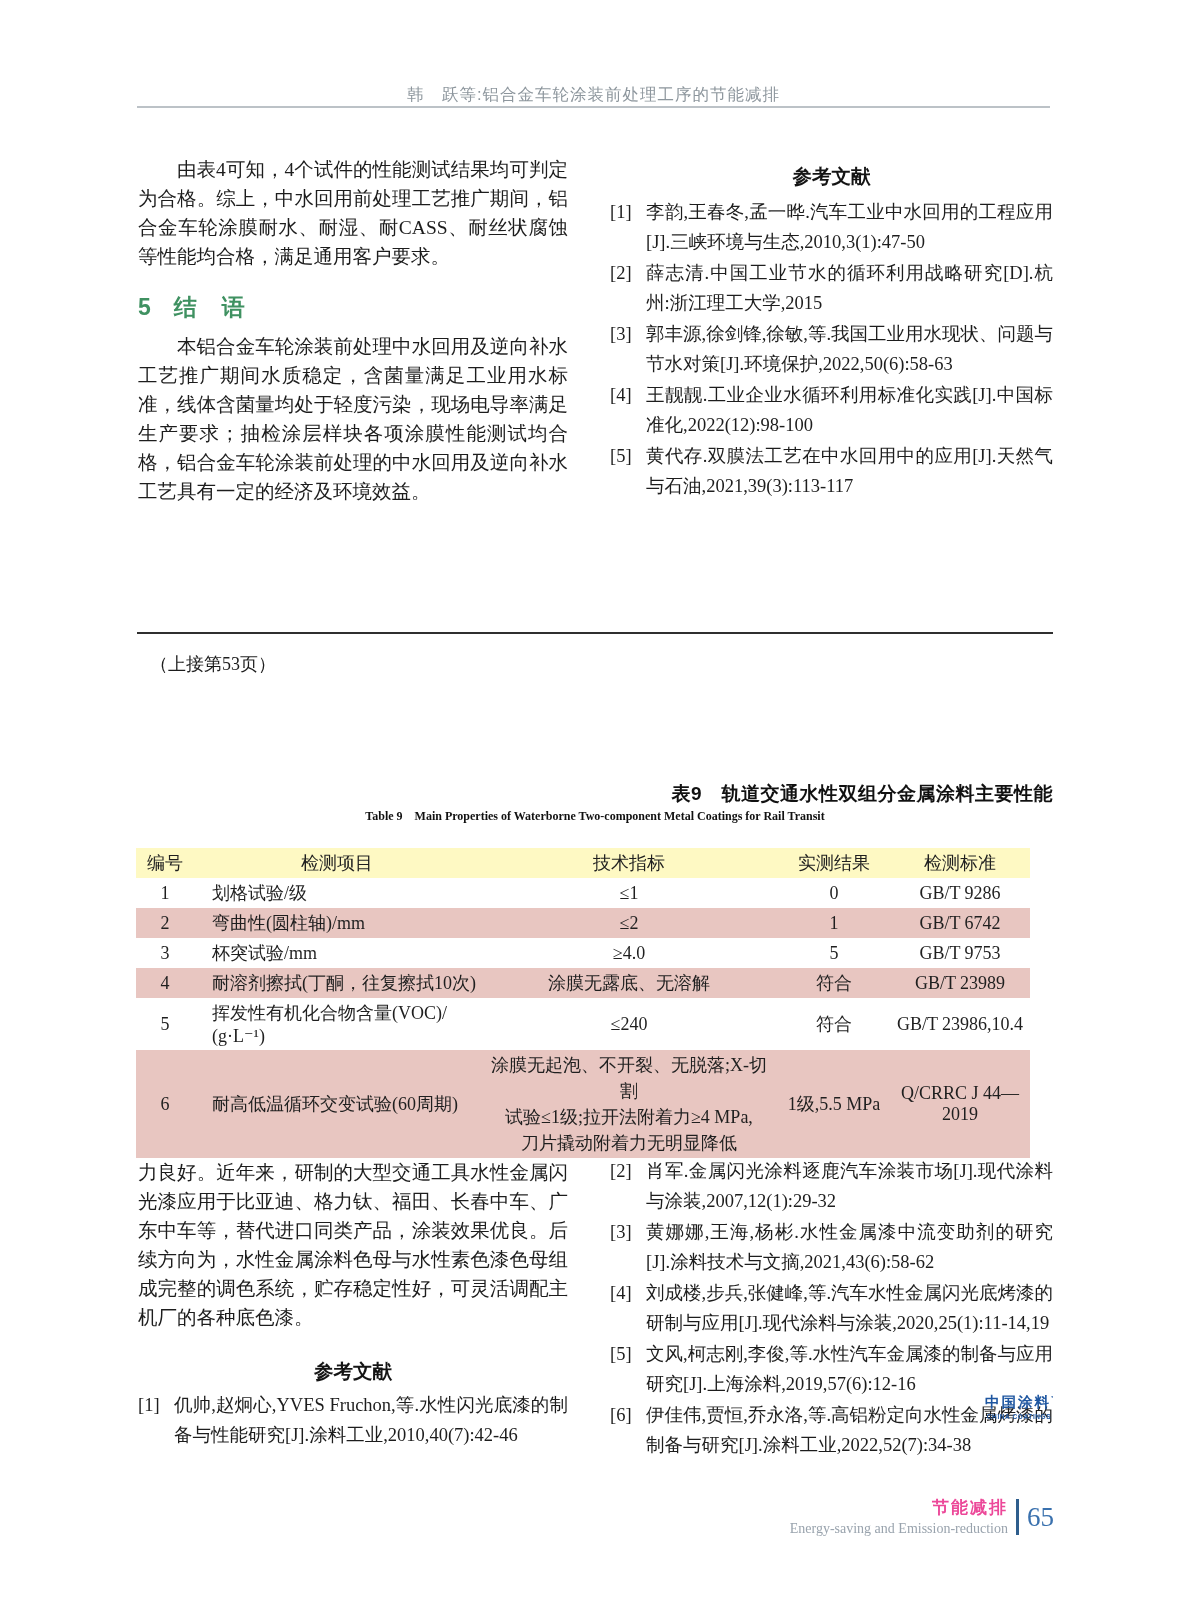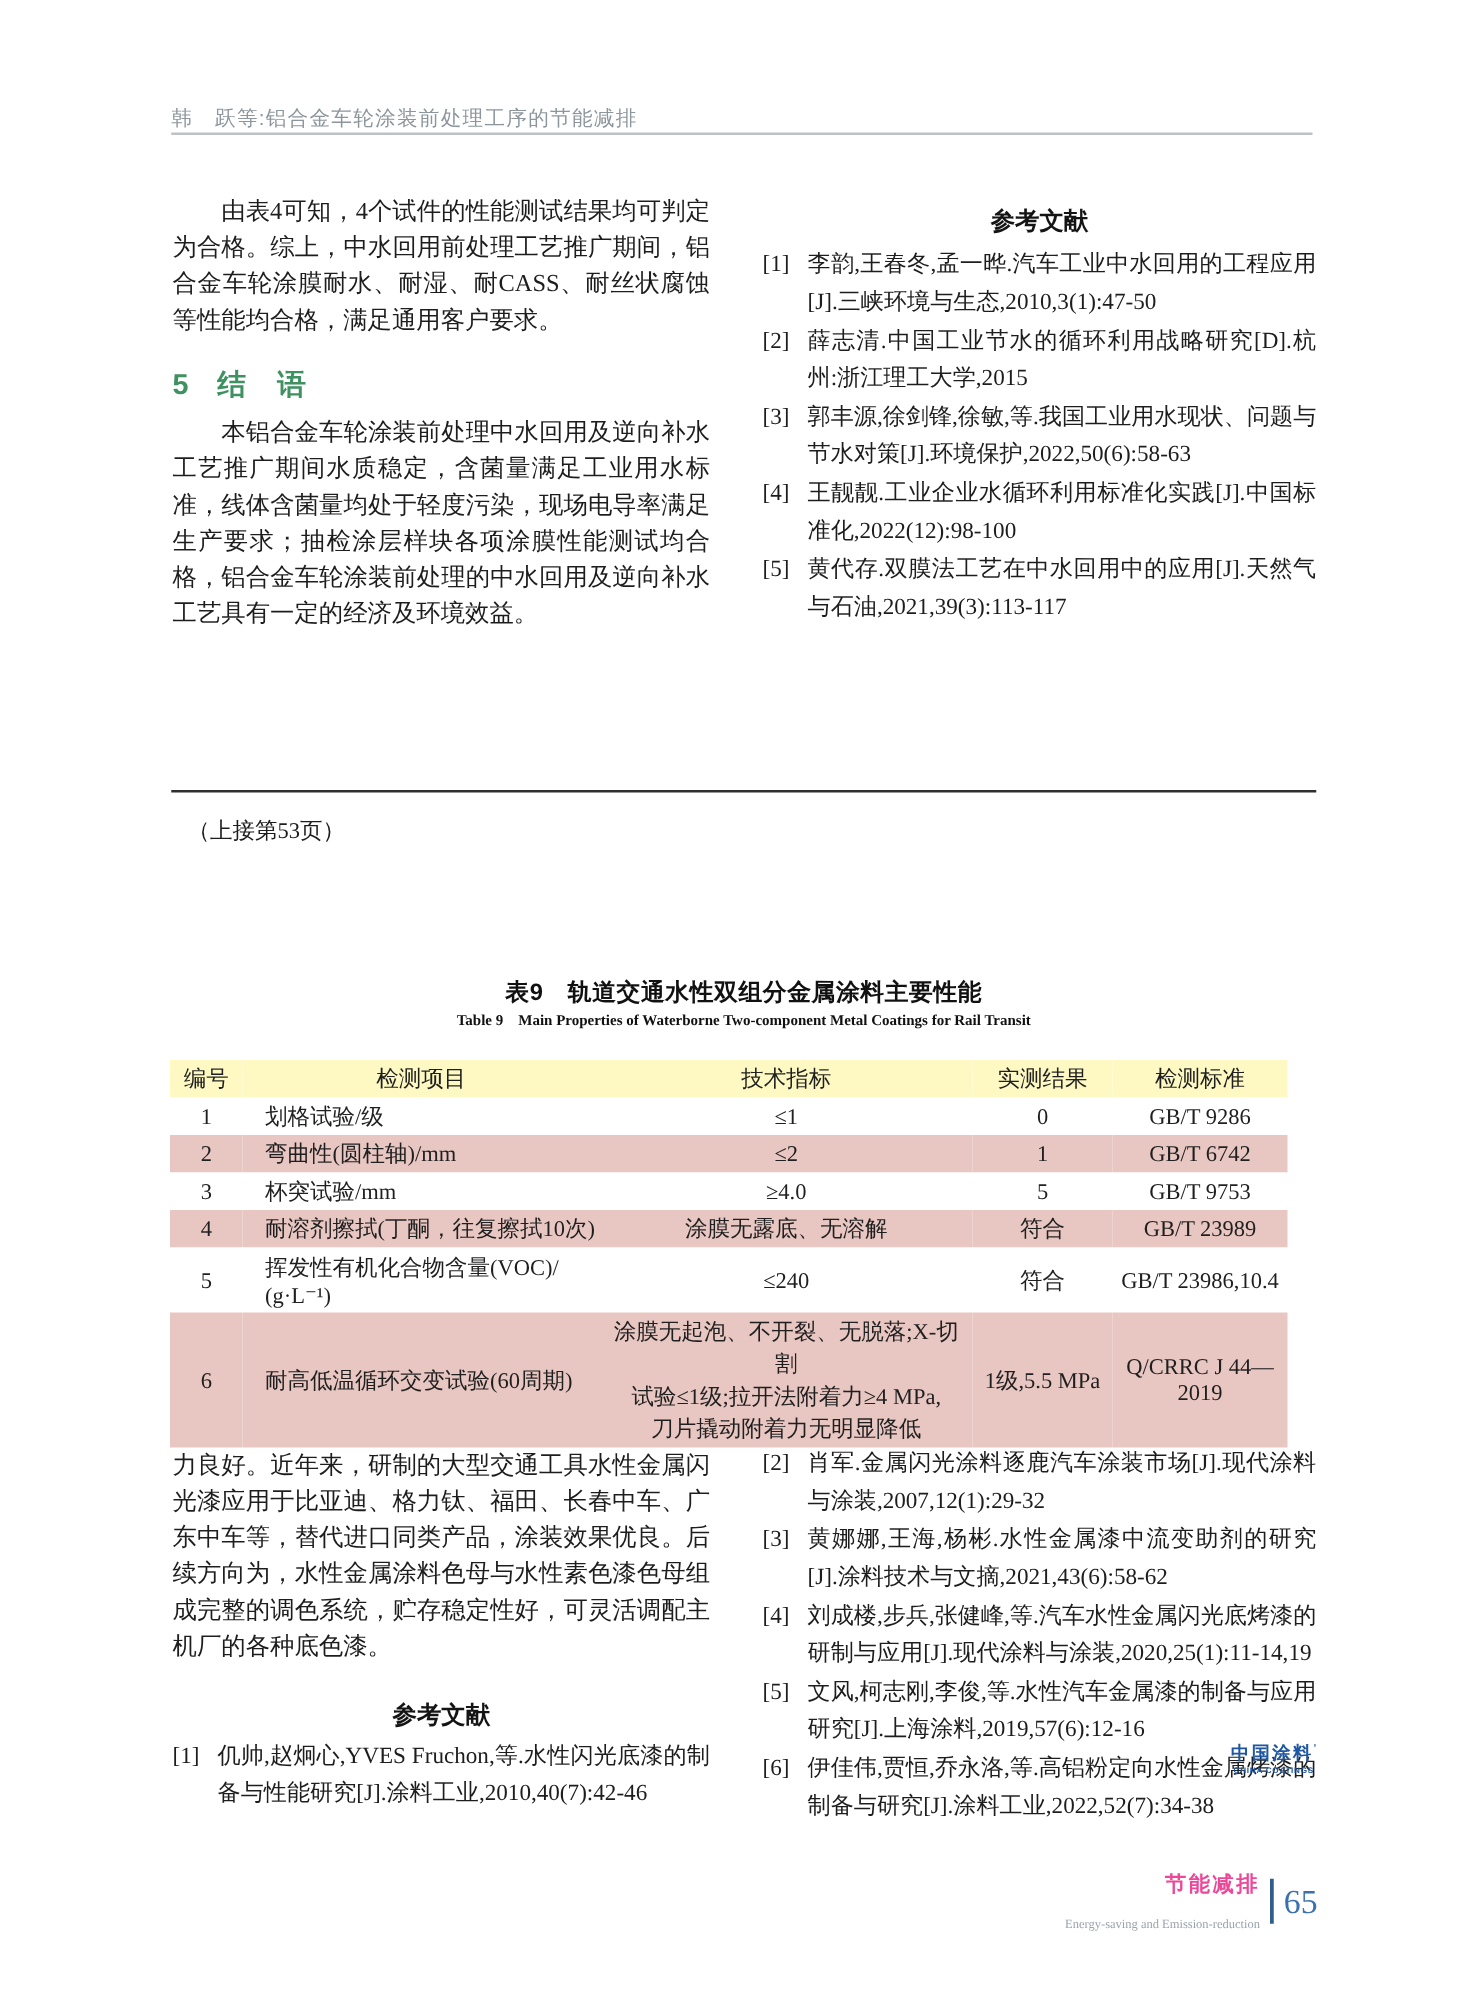--- a/index.html
+++ b/index.html
@@ -6,21 +6,21 @@
   html,body { background:#ffffff; }
   body { font-family:"Liberation Serif","DejaVu Serif",serif; color:#1d1d1d; }
   .page {
     position:relative; width:1187px; height:1600px; background:#ffffff;
     overflow:hidden; margin:0 auto;
   }
 
   
   .running-head {
     position:absolute; left:137px; top:84px; width:913px;
-    text-align:left; font-family:"Liberation Sans","DejaVu Sans",sans-serif;
+    text-align:center; font-family:"Liberation Sans","DejaVu Sans",sans-serif;
     font-size:16.5px; color:#8d969d; letter-spacing:1px;
   }
   .head-rule {
     position:absolute; left:137px; top:106px; width:913px; height:2px;
     background:#bcc2c7;
   }
 
   
   .col-left-top  { position:absolute; left:138px; top:155px; width:430px; }
   .col-right-top { position:absolute; left:610px; top:163px; width:443px; }
@@ -50,21 +50,21 @@
     flex:1; font-size:18.5px; line-height:30px; text-align:justify; color:#1d1d1d;
     word-break:break-all;
   }
 
   
   .mid-rule { position:absolute; left:137px; top:632px; width:916px; height:2px; background:#2f2f2f; }
   .cont-note { position:absolute; left:150px; top:652px; font-size:18px; color:#1d1d1d; }
 
   
   .t9-title-cn {
-    position:absolute; left:137px; top:781px; width:916px; text-align:center;
+    position:absolute; left:137px; top:781px; width:916px; text-align:right;
     font-family:"Liberation Sans","DejaVu Sans",sans-serif;
     font-weight:bold; font-size:19px; color:#111; letter-spacing:0.5px;
   }
   .t9-title-en {
     position:absolute; left:137px; top:808px; width:916px; text-align:center;
     font-weight:bold; font-size:12px; color:#111;
   }
   table.t9 {
     position:absolute; left:136px; top:848px; width:894px;
     border-collapse:collapse; table-layout:fixed;
@@ -95,21 +95,21 @@
 
   
   .footer {
     position:absolute; right:133px; top:1496px; display:flex; align-items:center;
   }
   .footer .f-txt { text-align:right; }
   .footer .f-cn {
     font-family:"Liberation Sans","DejaVu Sans",sans-serif;
     font-weight:bold; font-size:17px; color:#ec4899; letter-spacing:2px;
   }
-  .footer .f-en { font-size:10px; color:#99a3ad; margin-top:15px; }
+  .footer .f-en { font-size:14px; color:#99a3ad; margin-top:2px; }
   .footer .f-bar { width:3px; height:36px; background:#2f5e8d; margin:0 8px 0 8px; }
   .footer .f-num { font-size:27px; color:#3a71ae; line-height:36px; }
 </style>
 </head>
 <body>
 
 <div class="page">
 
   <div class="running-head">韩　跃等:铝合金车轮涂装前处理工序的节能减排</div>
   <div class="head-rule"></div>

